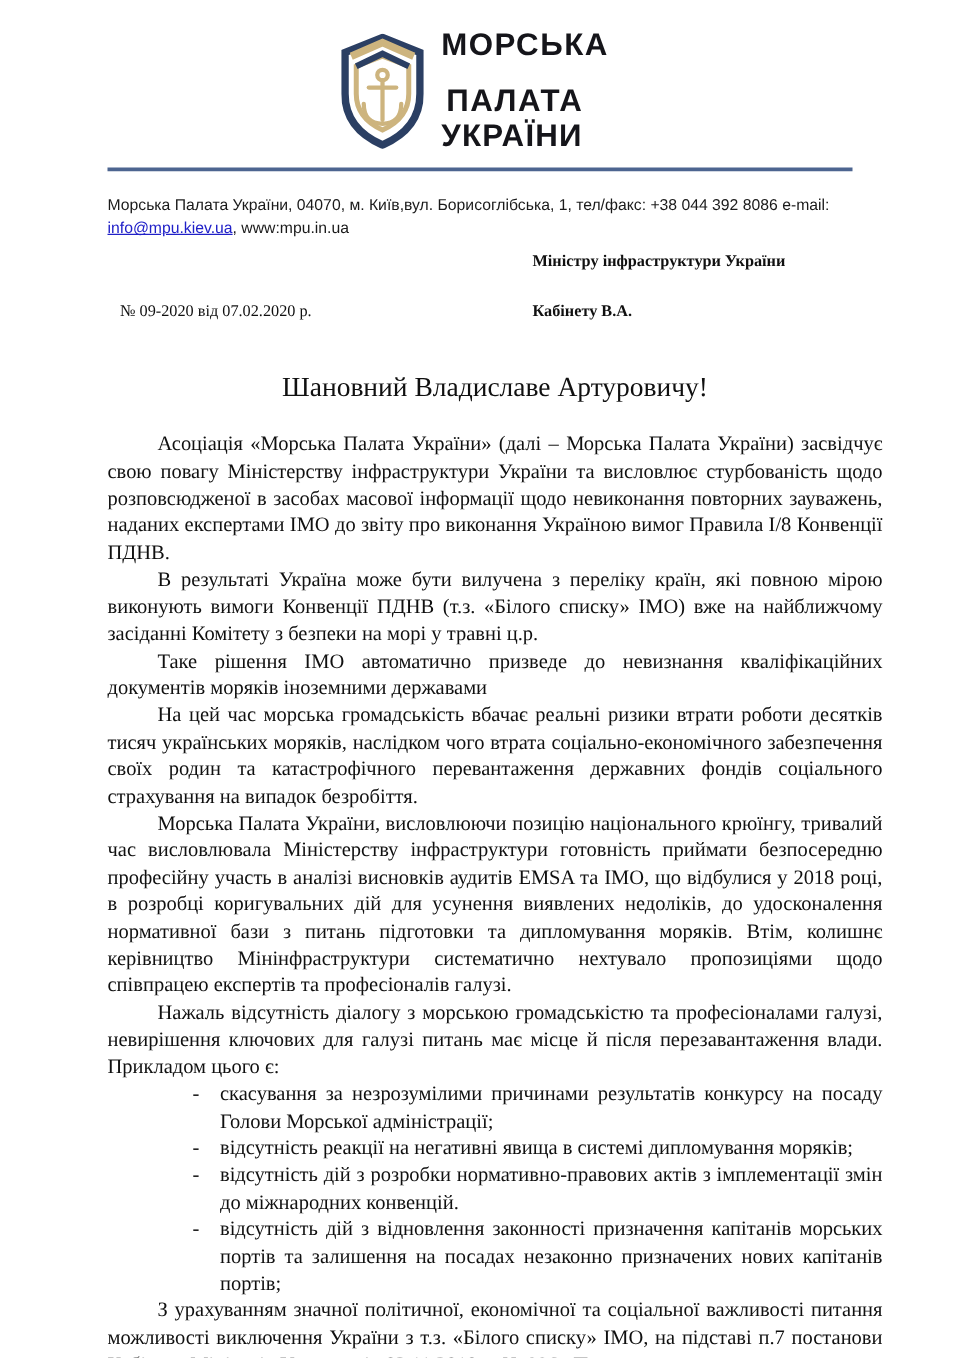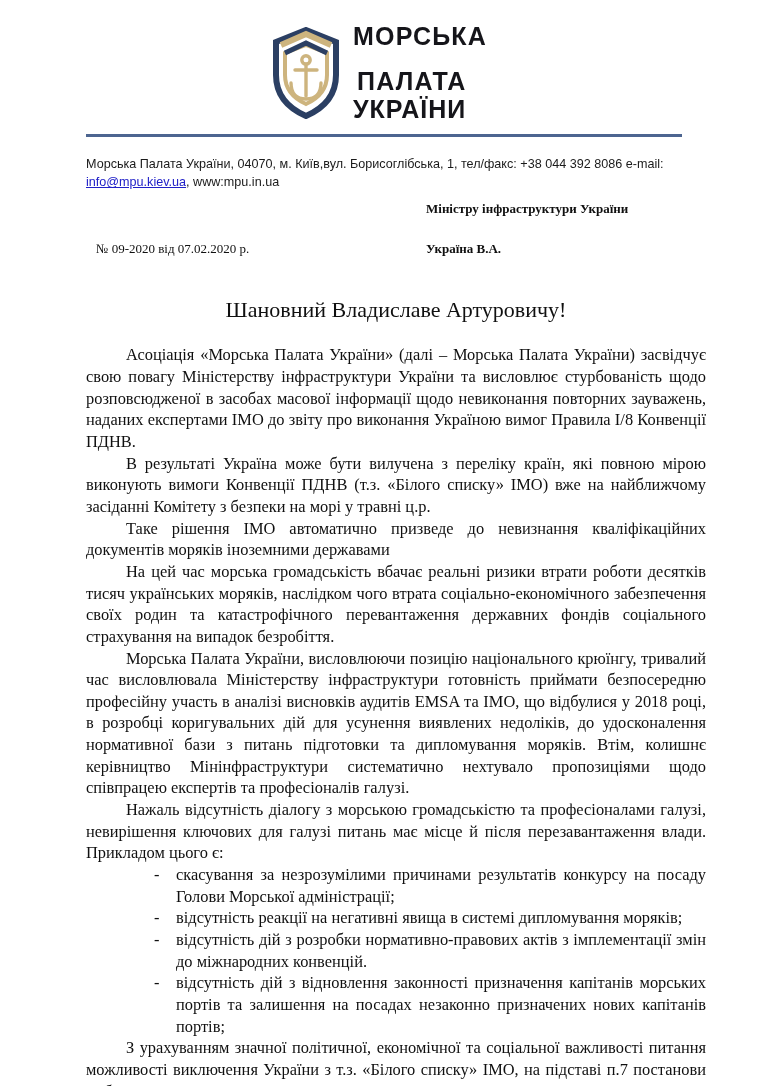--- a/index.html
+++ b/index.html
@@ -161,21 +161,21 @@
   <div class="rule"></div>
 
   <div class="contact">
     <span>Морська Палата України, 04070, м. Київ,вул. Борисоглібська, 1, тел/факс: +38 044 392 8086 e-mail: </span><a class="mail" href="#">info@mpu.kiev.ua</a><span>, www:mpu.in.ua</span>
   </div>
 
   <div class="ref-row">
     <div class="ref-left">№ 09-2020  від 07.02.2020 р.</div>
     <div class="ref-right">
       <div class="line1">Міністру інфраструктури України</div>
-      <div class="line2">Україна В.А.</div>
+      <div class="line2">Кабінету В.А.</div>
     </div>
   </div>
 
   <div class="body-wrap">
 
     <div class="salutation">Шановний Владиславе Артуровичу!</div>
 
     <p class="para">Асоціація «Морська Палата України» (далі – Морська Палата України) засвідчує свою повагу Міністерству інфраструктури України та висловлює стурбованість щодо розповсюдженої в засобах масової інформації щодо невиконання повторних зауважень, наданих експертами ІМО до звіту про виконання Україною вимог Правила I/8 Конвенції ПДНВ.</p>
     <p class="para">В результаті Україна може бути вилучена з переліку країн, які повною мірою виконують вимоги Конвенції ПДНВ (т.з. «Білого списку» ІМО) вже на найближчому засіданні Комітету з безпеки на морі у травні ц.р.</p>
     <p class="para">Таке рішення ІМО автоматично призведе до невизнання кваліфікаційних документів моряків іноземними державами</p>

